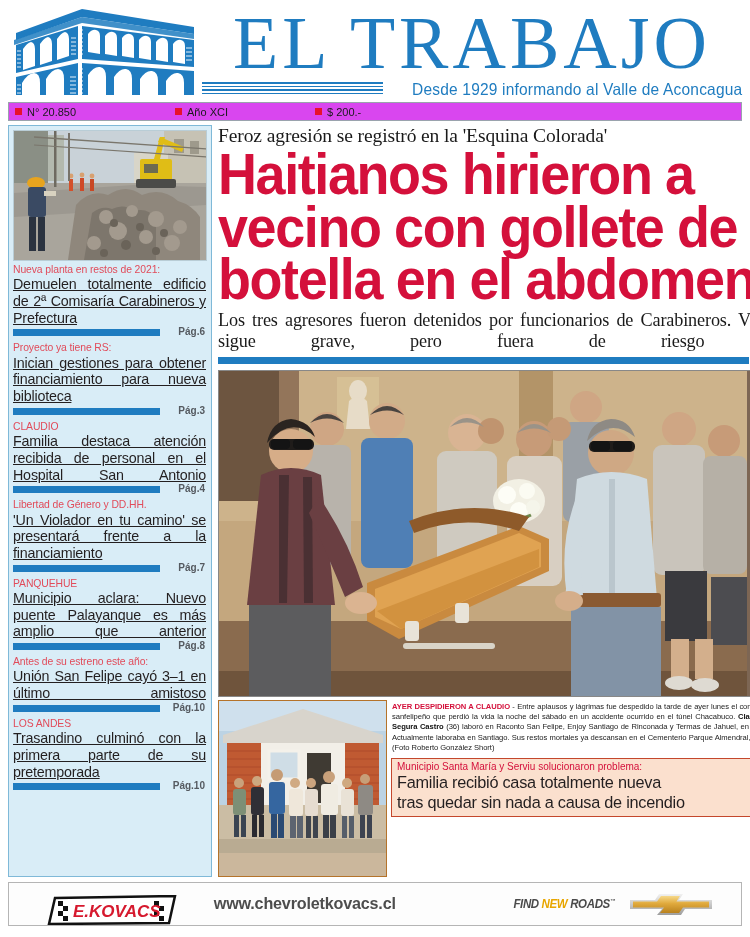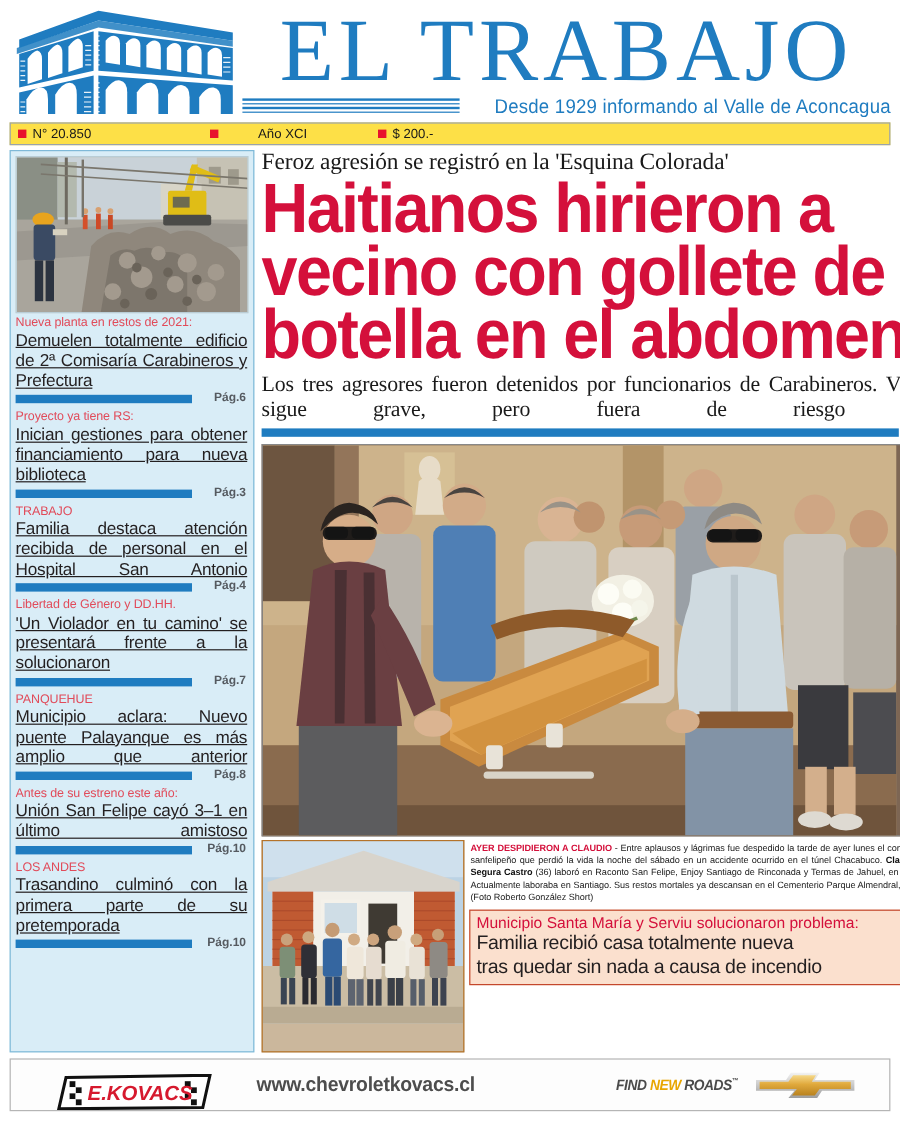--- a/index.html
+++ b/index.html
@@ -93,31 +93,31 @@
 
   
   .infobar {
     margin: 2px 8px 4px 8px;
     border: 1px solid #9aa3ad;
     height: 19px;
     display: flex;
     align-items: center;
     font-size: 11px;
     color: #1a1a1a;
-    background: #fde047;
+    background: #d946ef;
     position: relative;
   }
   .infobar-cell {
     display: flex;
     align-items: center;
     white-space: nowrap;
     padding-left: 6px;
   }
   .ib-1 { width: 160px; }
-  .ib-2 { width: 140px; gap: 28px; }
+  .ib-2 { width: 140px; }
   .ib-3 { flex: 1; }
   .ib-4 { padding-right: 8px; }
   .sq {
     width: 7px; height: 7px;
     background: #e8112d;
     margin-right: 5px;
     flex: 0 0 7px;
   }
 
   
@@ -302,21 +302,21 @@
     padding: 2px 5px 4px 5px;
     margin-top: 2px;
     position: relative;
   }
   .promo-top {
     display: flex;
     justify-content: space-between;
     align-items: baseline;
   }
   .promo-kicker {
-    font-size: 13px;
+    font-size: 10px;
     color: #d4103b;
     white-space: nowrap;
   }
   .promo-head {
     font-size: 16.3px;
     color: #231f20;
     line-height: 1.16;
     letter-spacing: -0.25px;
     margin-top: 1px;
     white-space: nowrap;
@@ -533,31 +533,31 @@
       <div class="brief">
         <div class="kicker">Proyecto  ya tiene RS:</div>
         <div class="brief-head">Inician gestiones para obtener financiamiento para nueva biblioteca</div>
         <div class="pagbar">
           <i></i>
           <span>Pág.3</span>
         </div>
       </div>
 
       <div class="brief">
-        <div class="kicker">TRABAJO</div>
+        <div class="kicker">CLAUDIO</div>
         <div class="brief-head">Familia destaca atención recibida de personal en el Hospital San Antonio</div>
         <div class="pagbar">
           <i></i>
           <span>Pág.4</span>
         </div>
       </div>
 
       <div class="brief">
         <div class="kicker">Libertad de Género y DD.HH.</div>
-        <div class="brief-head">'Un Violador en tu camino' se presentará frente a la solucionaron</div>
+        <div class="brief-head">'Un Violador en tu camino' se presentará frente a la financiamiento</div>
         <div class="pagbar">
           <i></i>
           <span>Pág.7</span>
         </div>
       </div>
 
       <div class="brief">
         <div class="kicker">PANQUEHUE</div>
         <div class="brief-head">Municipio aclara: Nuevo puente Palayanque es más amplio que anterior</div>
         <div class="pagbar">

